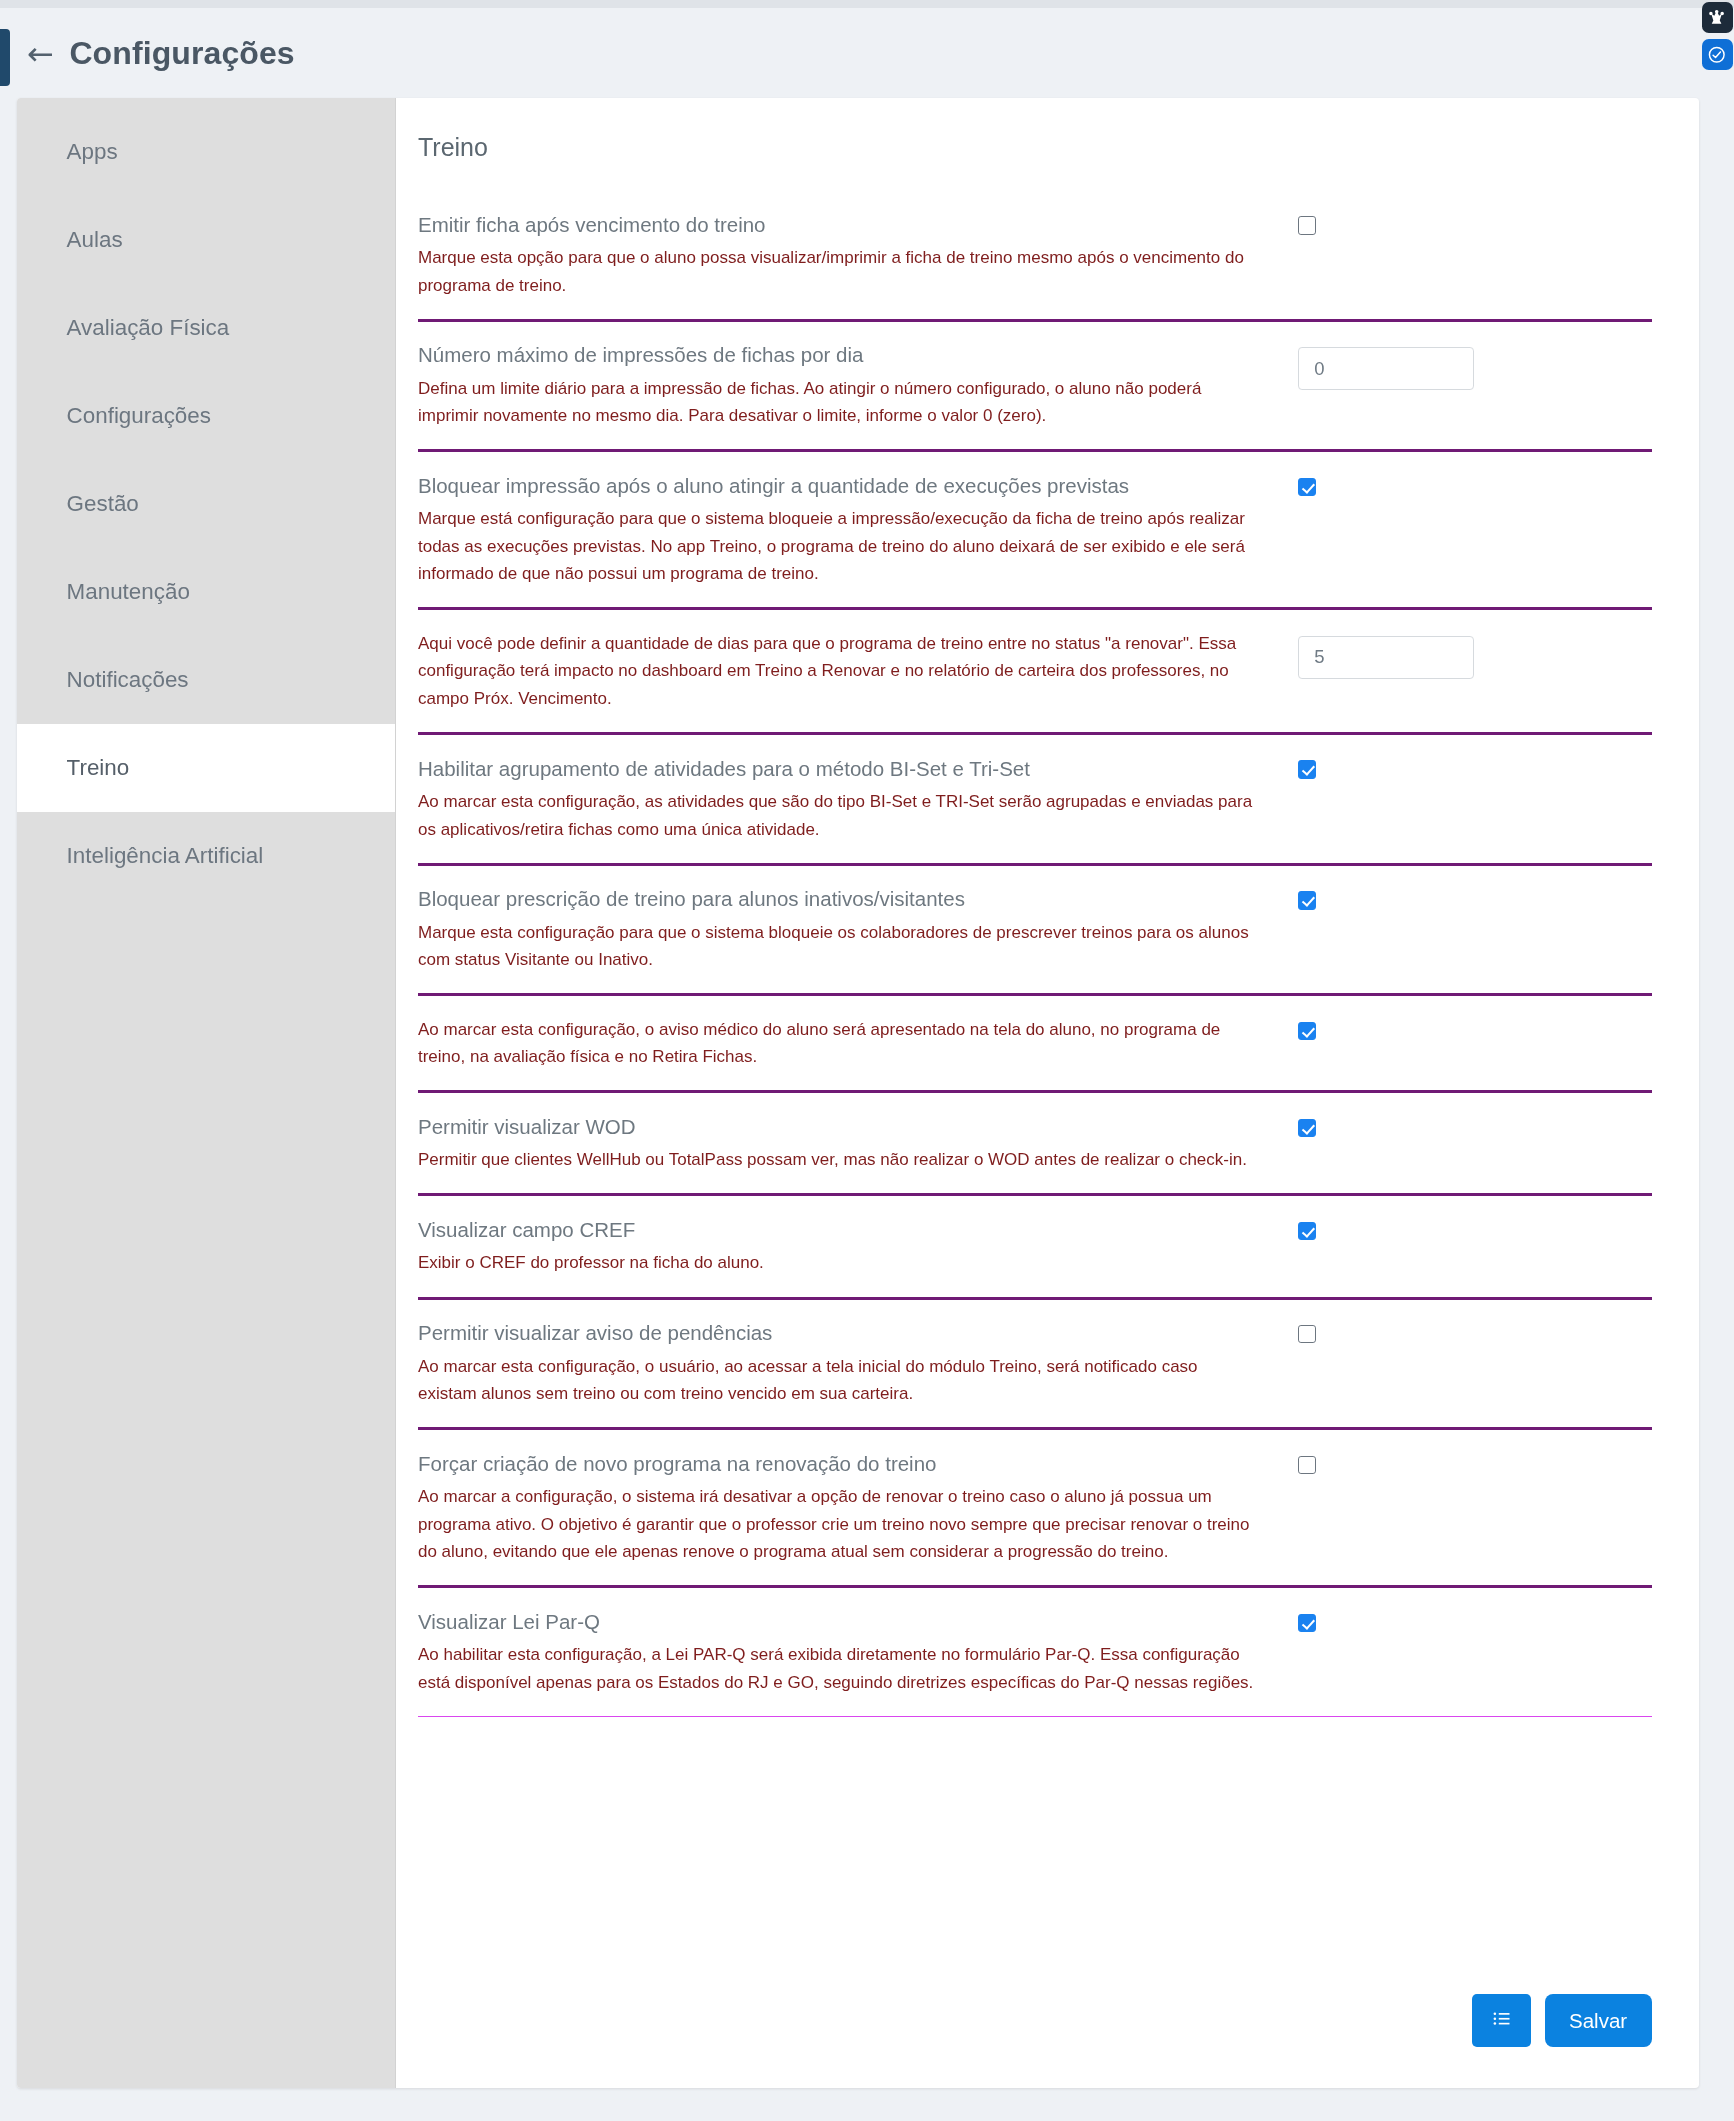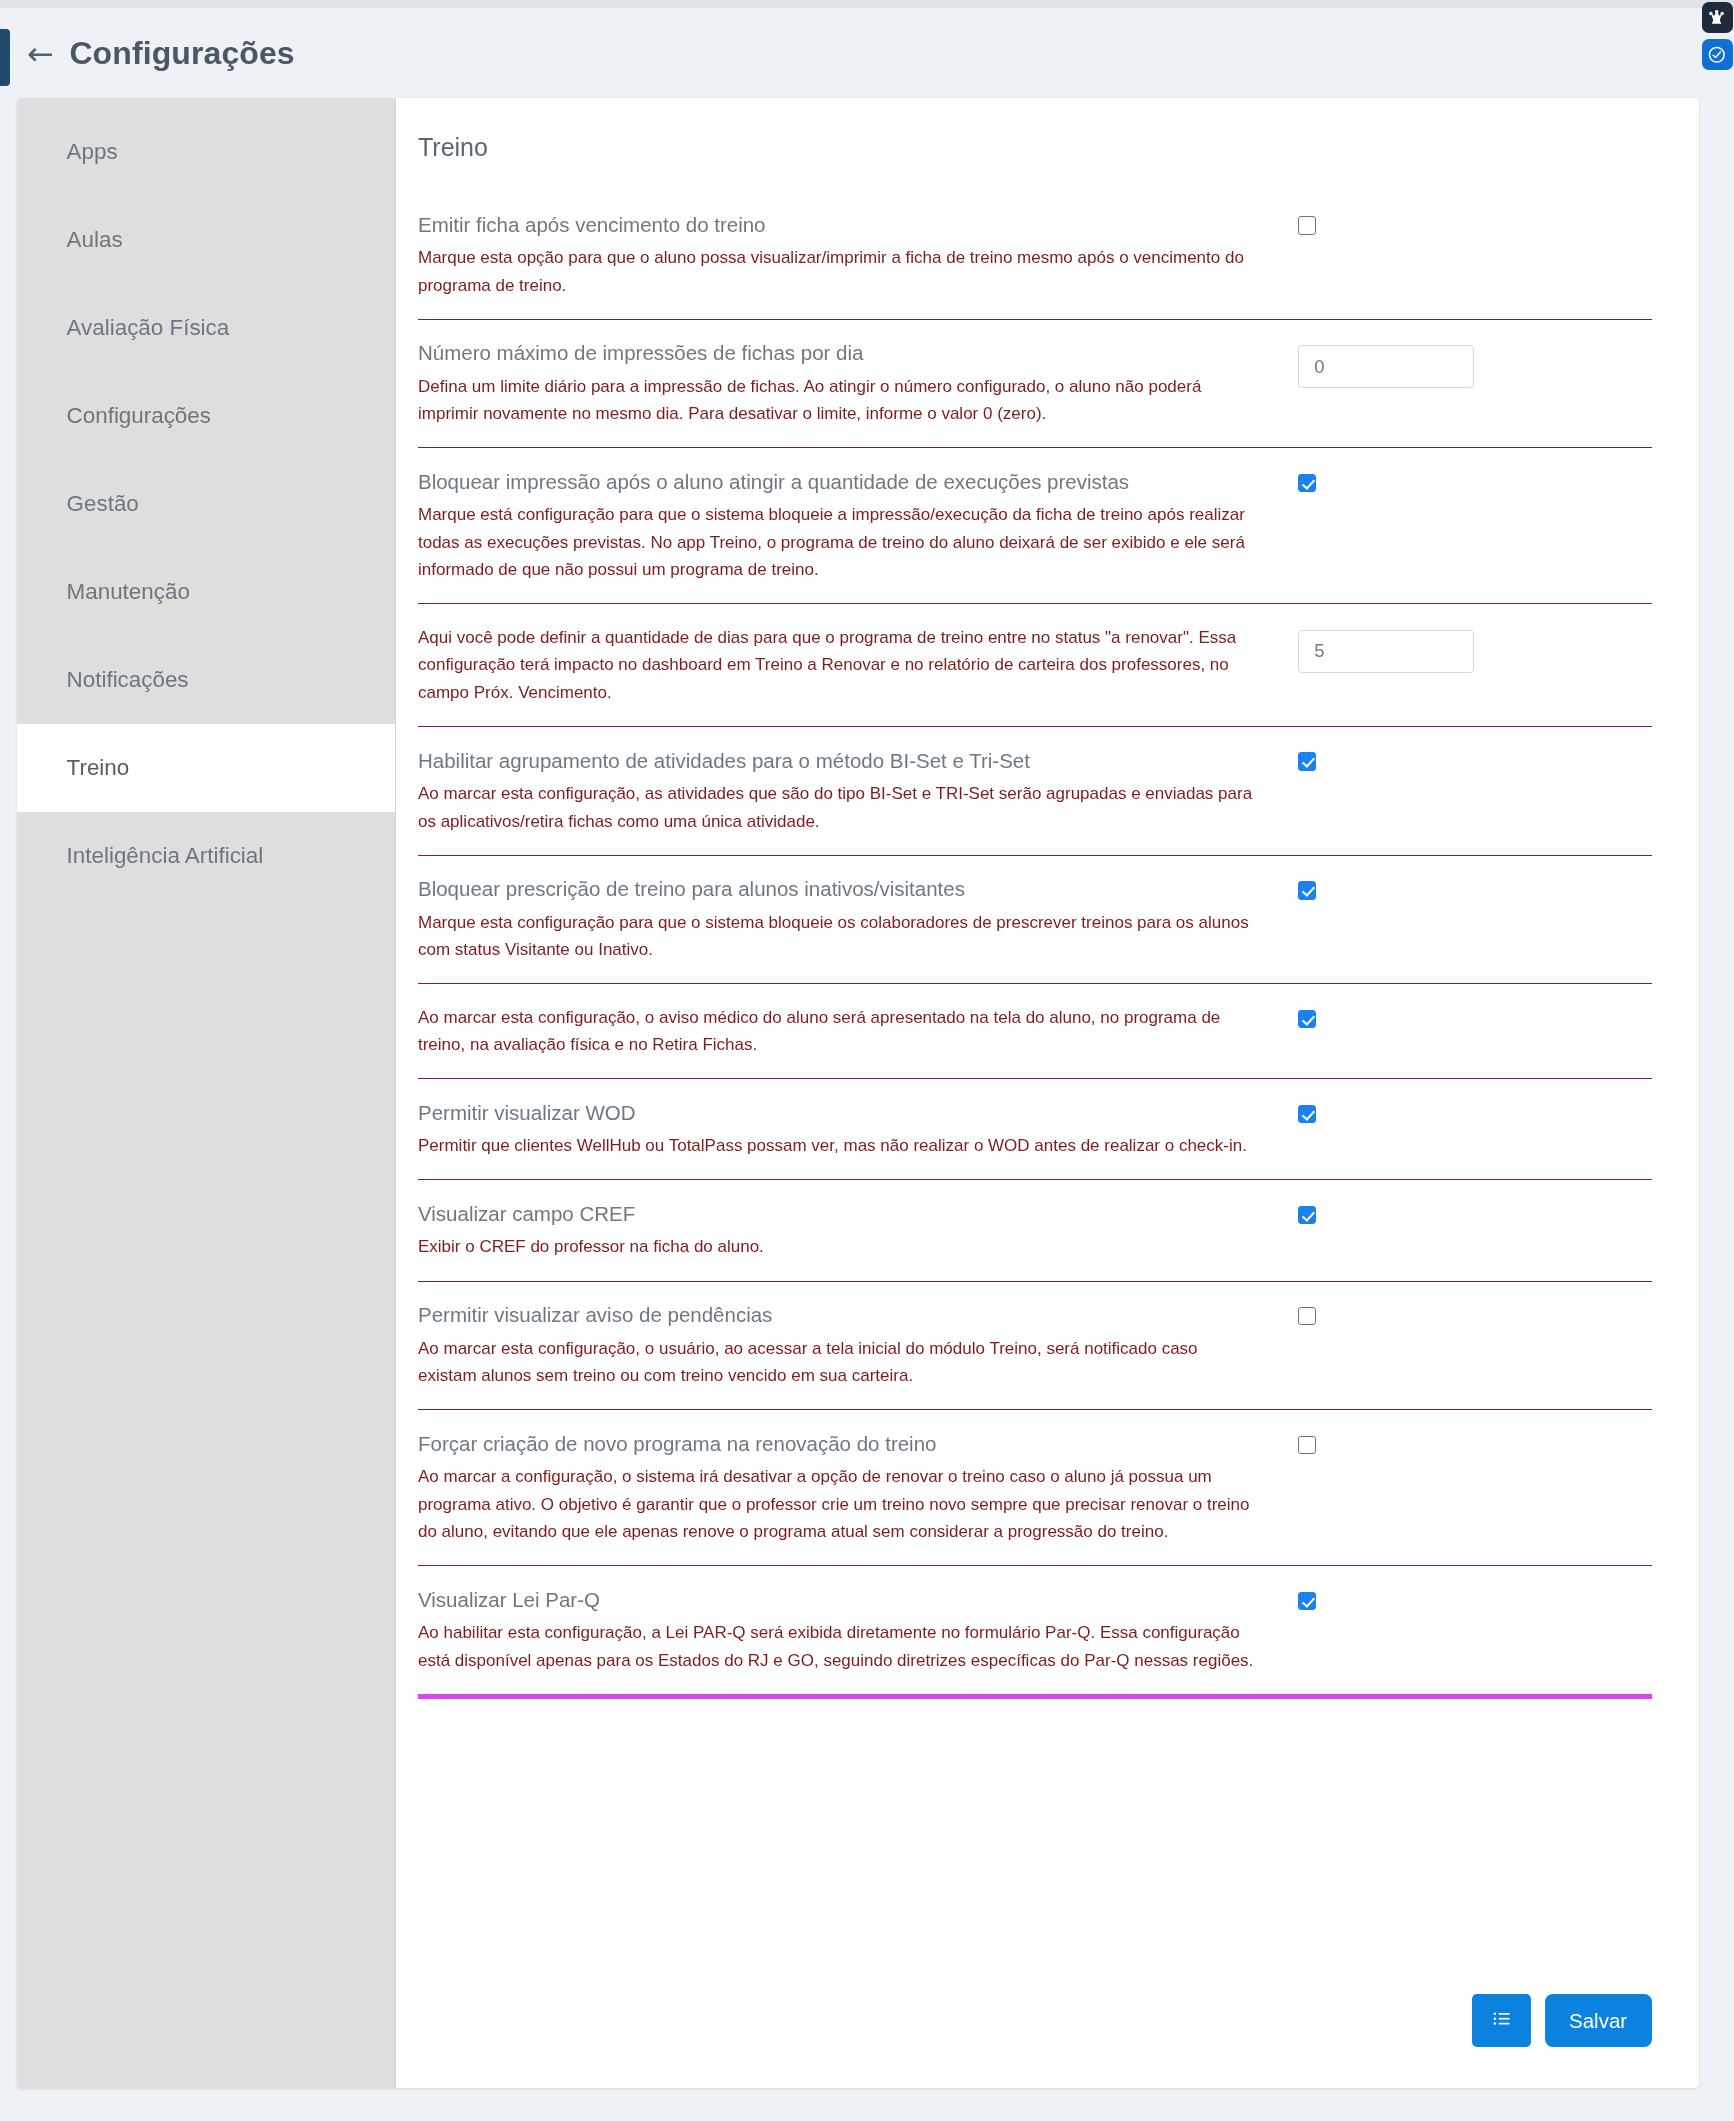--- a/index.html
+++ b/index.html
@@ -125,25 +125,25 @@
   .section-title {
     font-size: 25px;
     color: #5b6770;
     padding: 35px 0 29px 0;
     font-weight: normal;
   }
   .rows { }
   .row {
     display: flex;
     align-items: flex-start;
-    border-bottom: 1px solid #701a75;
+    border-bottom: 3px solid #701a75;
     padding: 19.5px 0 19.5px 0;
     min-height: 0;
   }
-  .row:last-child { border-bottom: 5px solid #d946ef; }
+  .row:last-child { border-bottom: 1px solid #d946ef; }
   .row-texts {
     flex: 1;
     padding-right: 29px;
     max-width: 868px;
   }
   .row-label {
     font-size: 20.5px;
     color: #6e7880;
     line-height: 1.35;
     margin-bottom: 5.9px;

